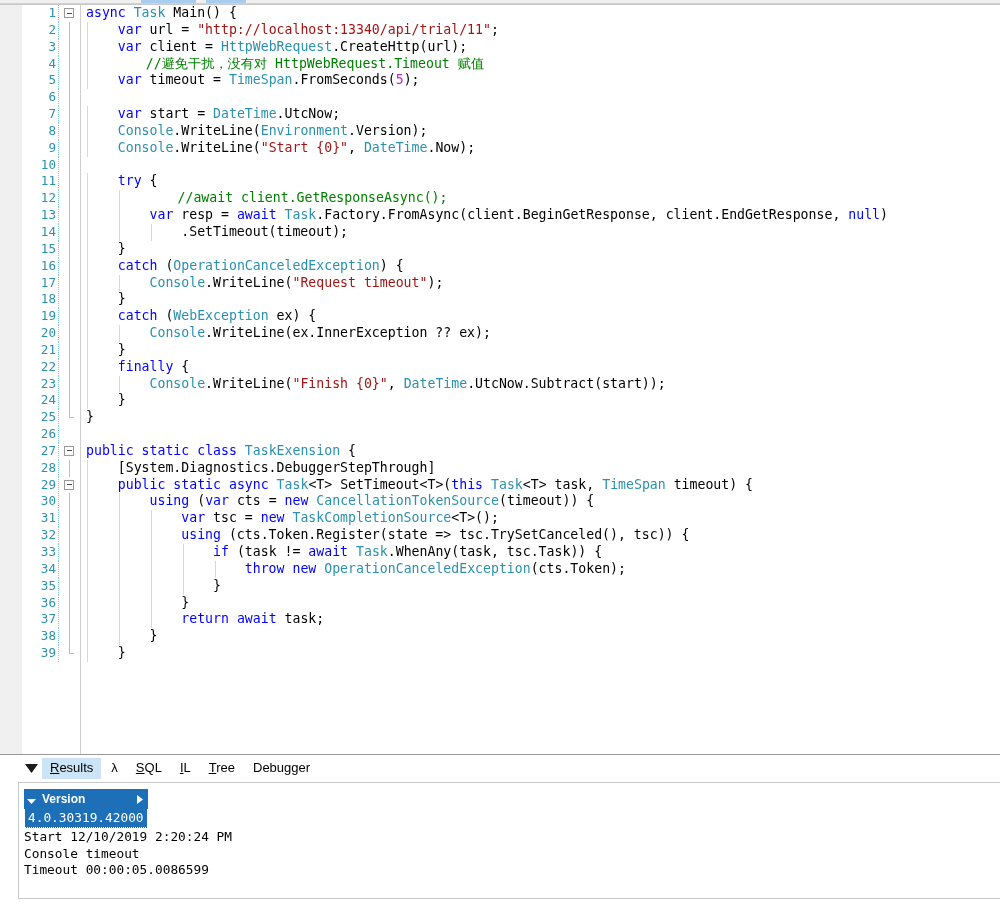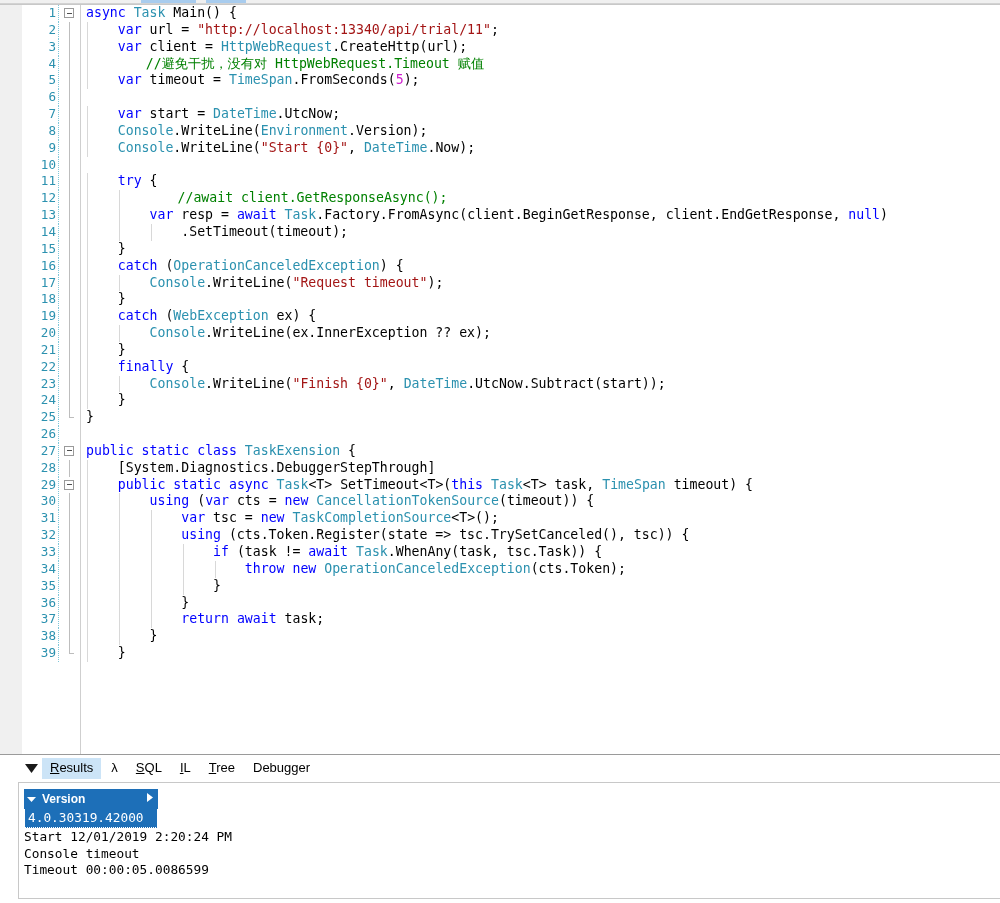--- a/index.html
+++ b/index.html
@@ -219,29 +219,29 @@
     font-family: "Liberation Sans", sans-serif;
     font-size: 12px;
     font-weight: bold;
     text-align: left;
     padding: 2px 4px 2px 2px;
     border: 1px solid #1d6fb8;
     white-space: nowrap;
   }
   .th-inner {
     display: flex;
-    align-items: flex-start;
+    align-items: flex-end;
     gap: 6px;
     min-width: 108px;
   }
   .th-inner .lbl { flex: 1 1 auto; }
   #dump-table td {
     background: #1d6fb8;
     color: #ffffff;
-    padding: 1px 13px 2px 3px;
+    padding: 1px 3px 2px 3px;
     border: 1px dotted #ffffff;
     white-space: nowrap;
     font-family: "DejaVu Sans Mono", "Liberation Mono", monospace;
     font-size: 12.8px;
   }
   #console-lines {
     position: absolute;
     left: 5px; top: 46px;
     font-family: "DejaVu Sans Mono", "Liberation Mono", monospace;
     font-size: 12.8px;
@@ -305,15 +305,15 @@
           </th>
         </tr>
       </thead>
       <tbody>
         <tr>
           <td>4.0.30319.42000</td>
         </tr>
       </tbody>
     </table>
 
-    <div id="console-lines"><div>Start 12/01/2019 2:20:24 PM</div><div>Console timeout</div><div>Timeout 00:00:05.0086599</div></div>
+    <div id="console-lines"><div>Start 12/10/2019 2:20:24 PM</div><div>Console timeout</div><div>Timeout 00:00:05.0086599</div></div>
   </div>
 </div>
 
 </body></html>

